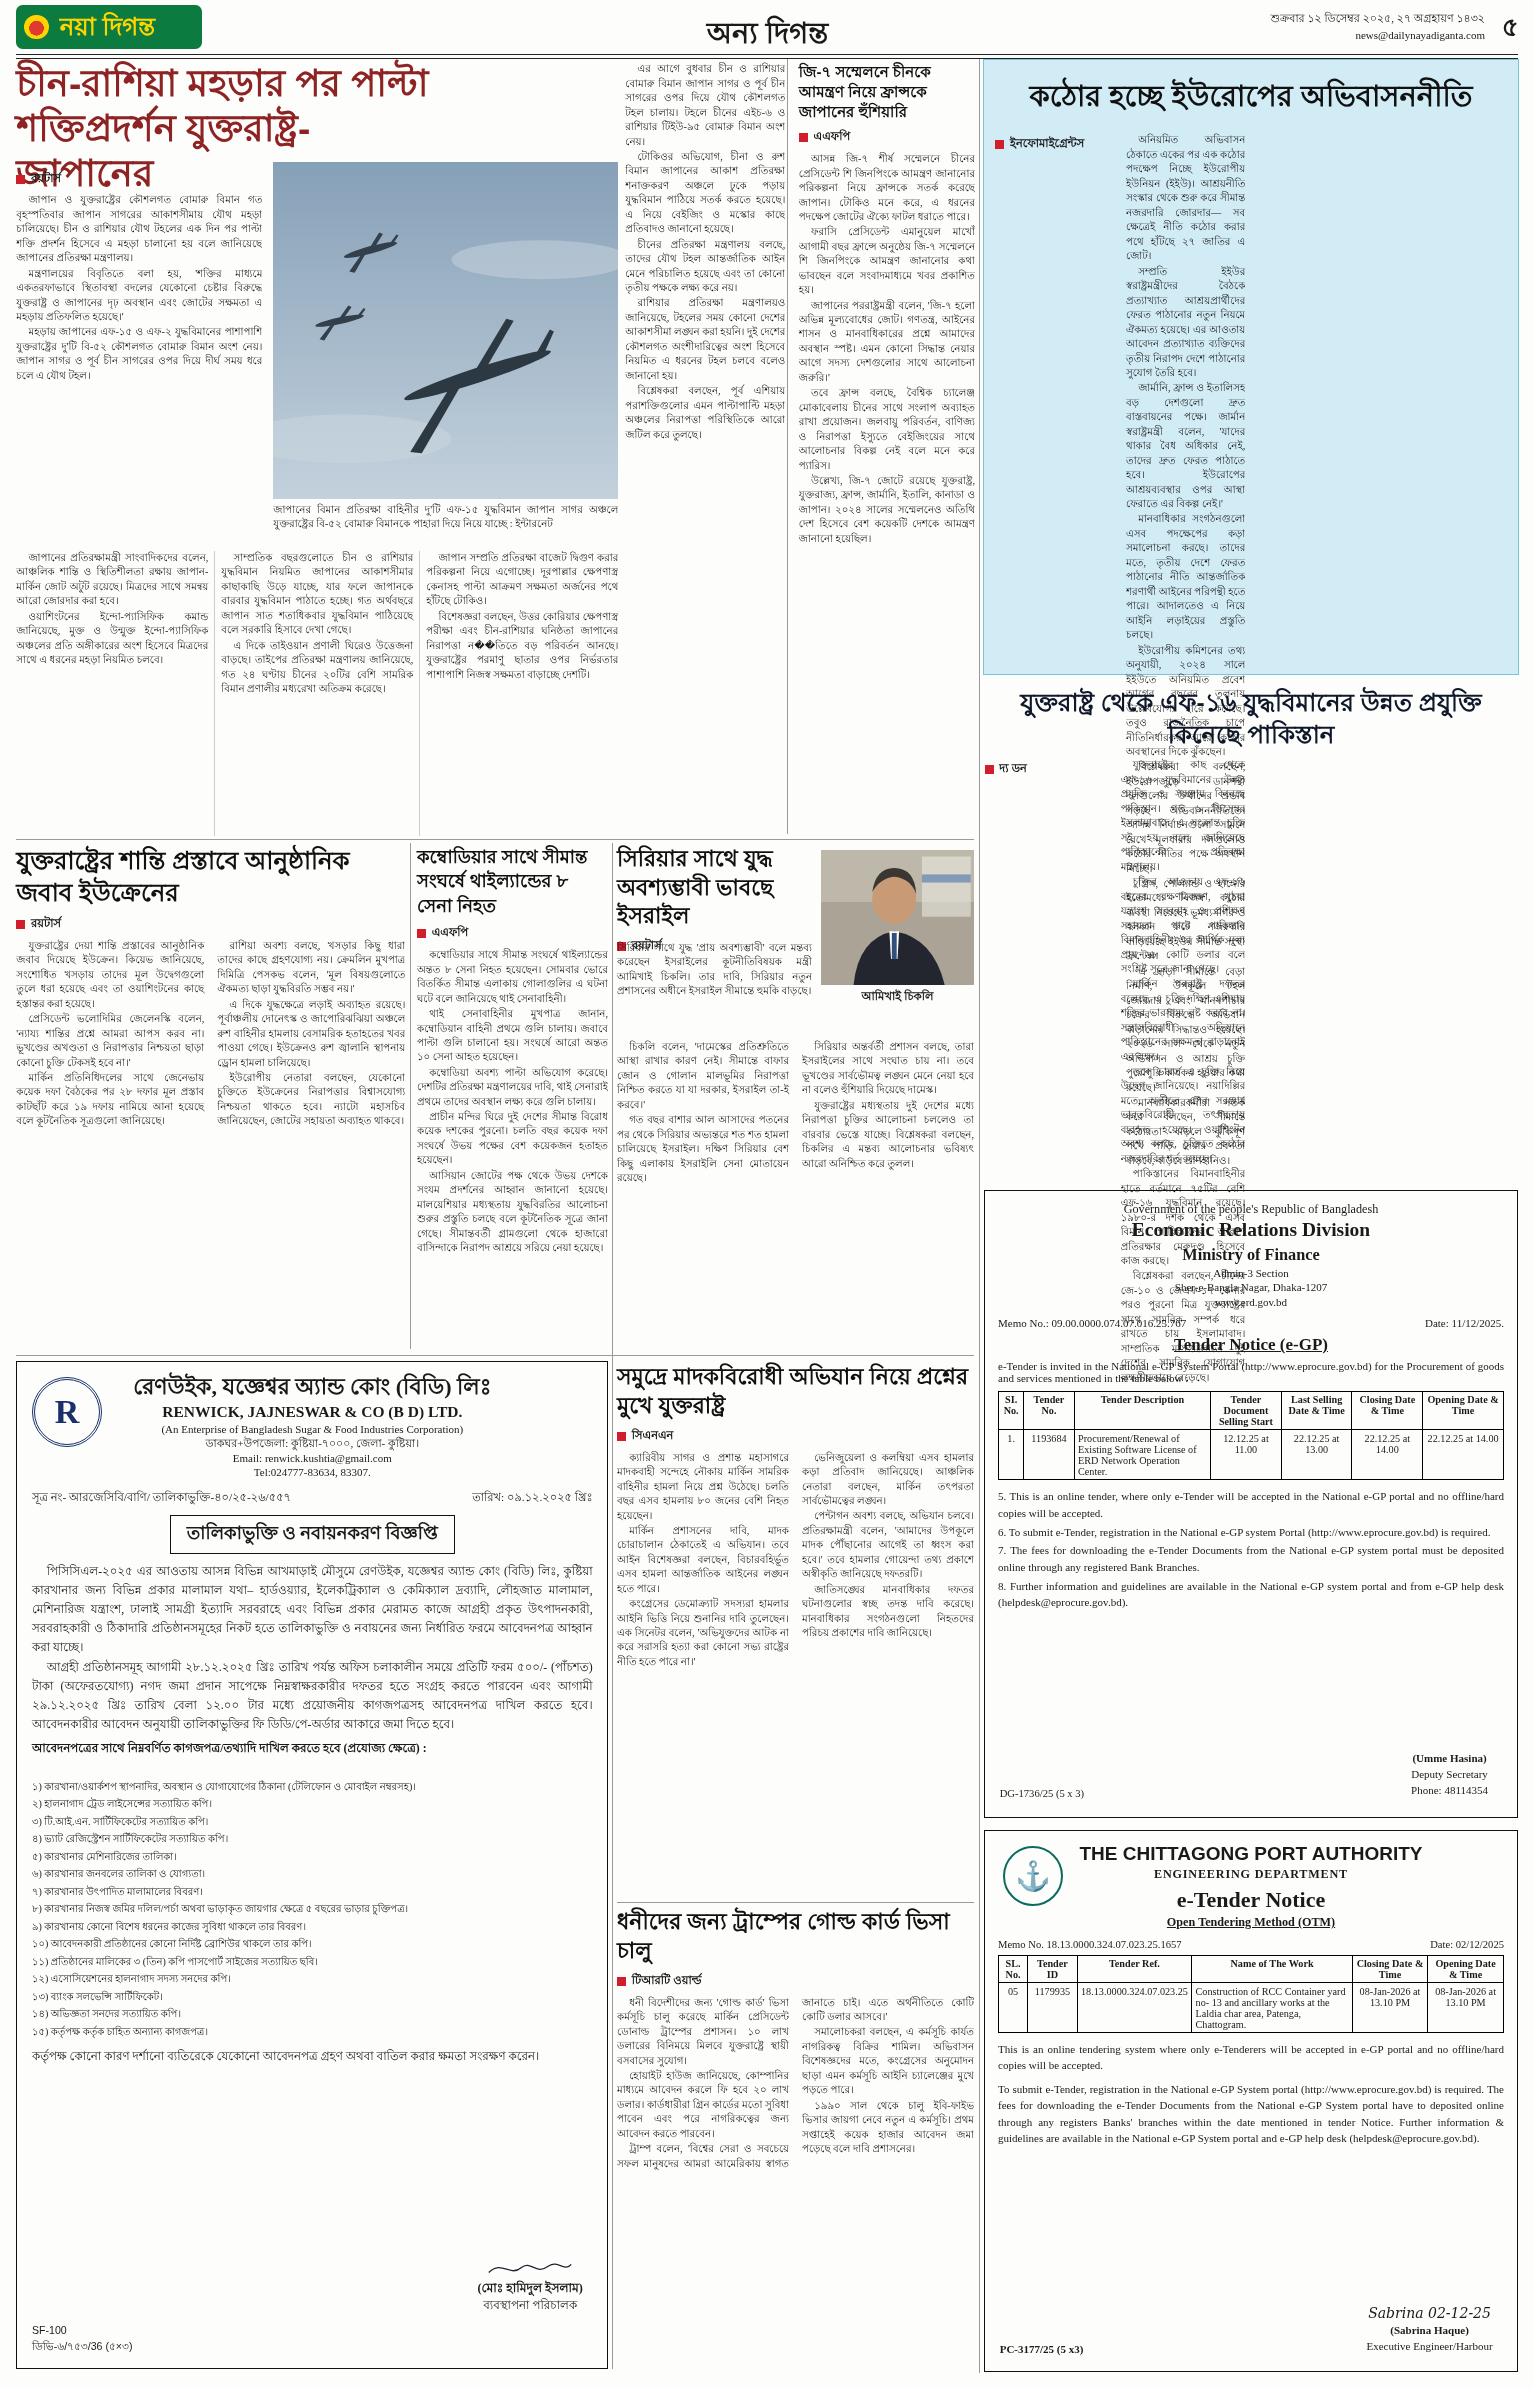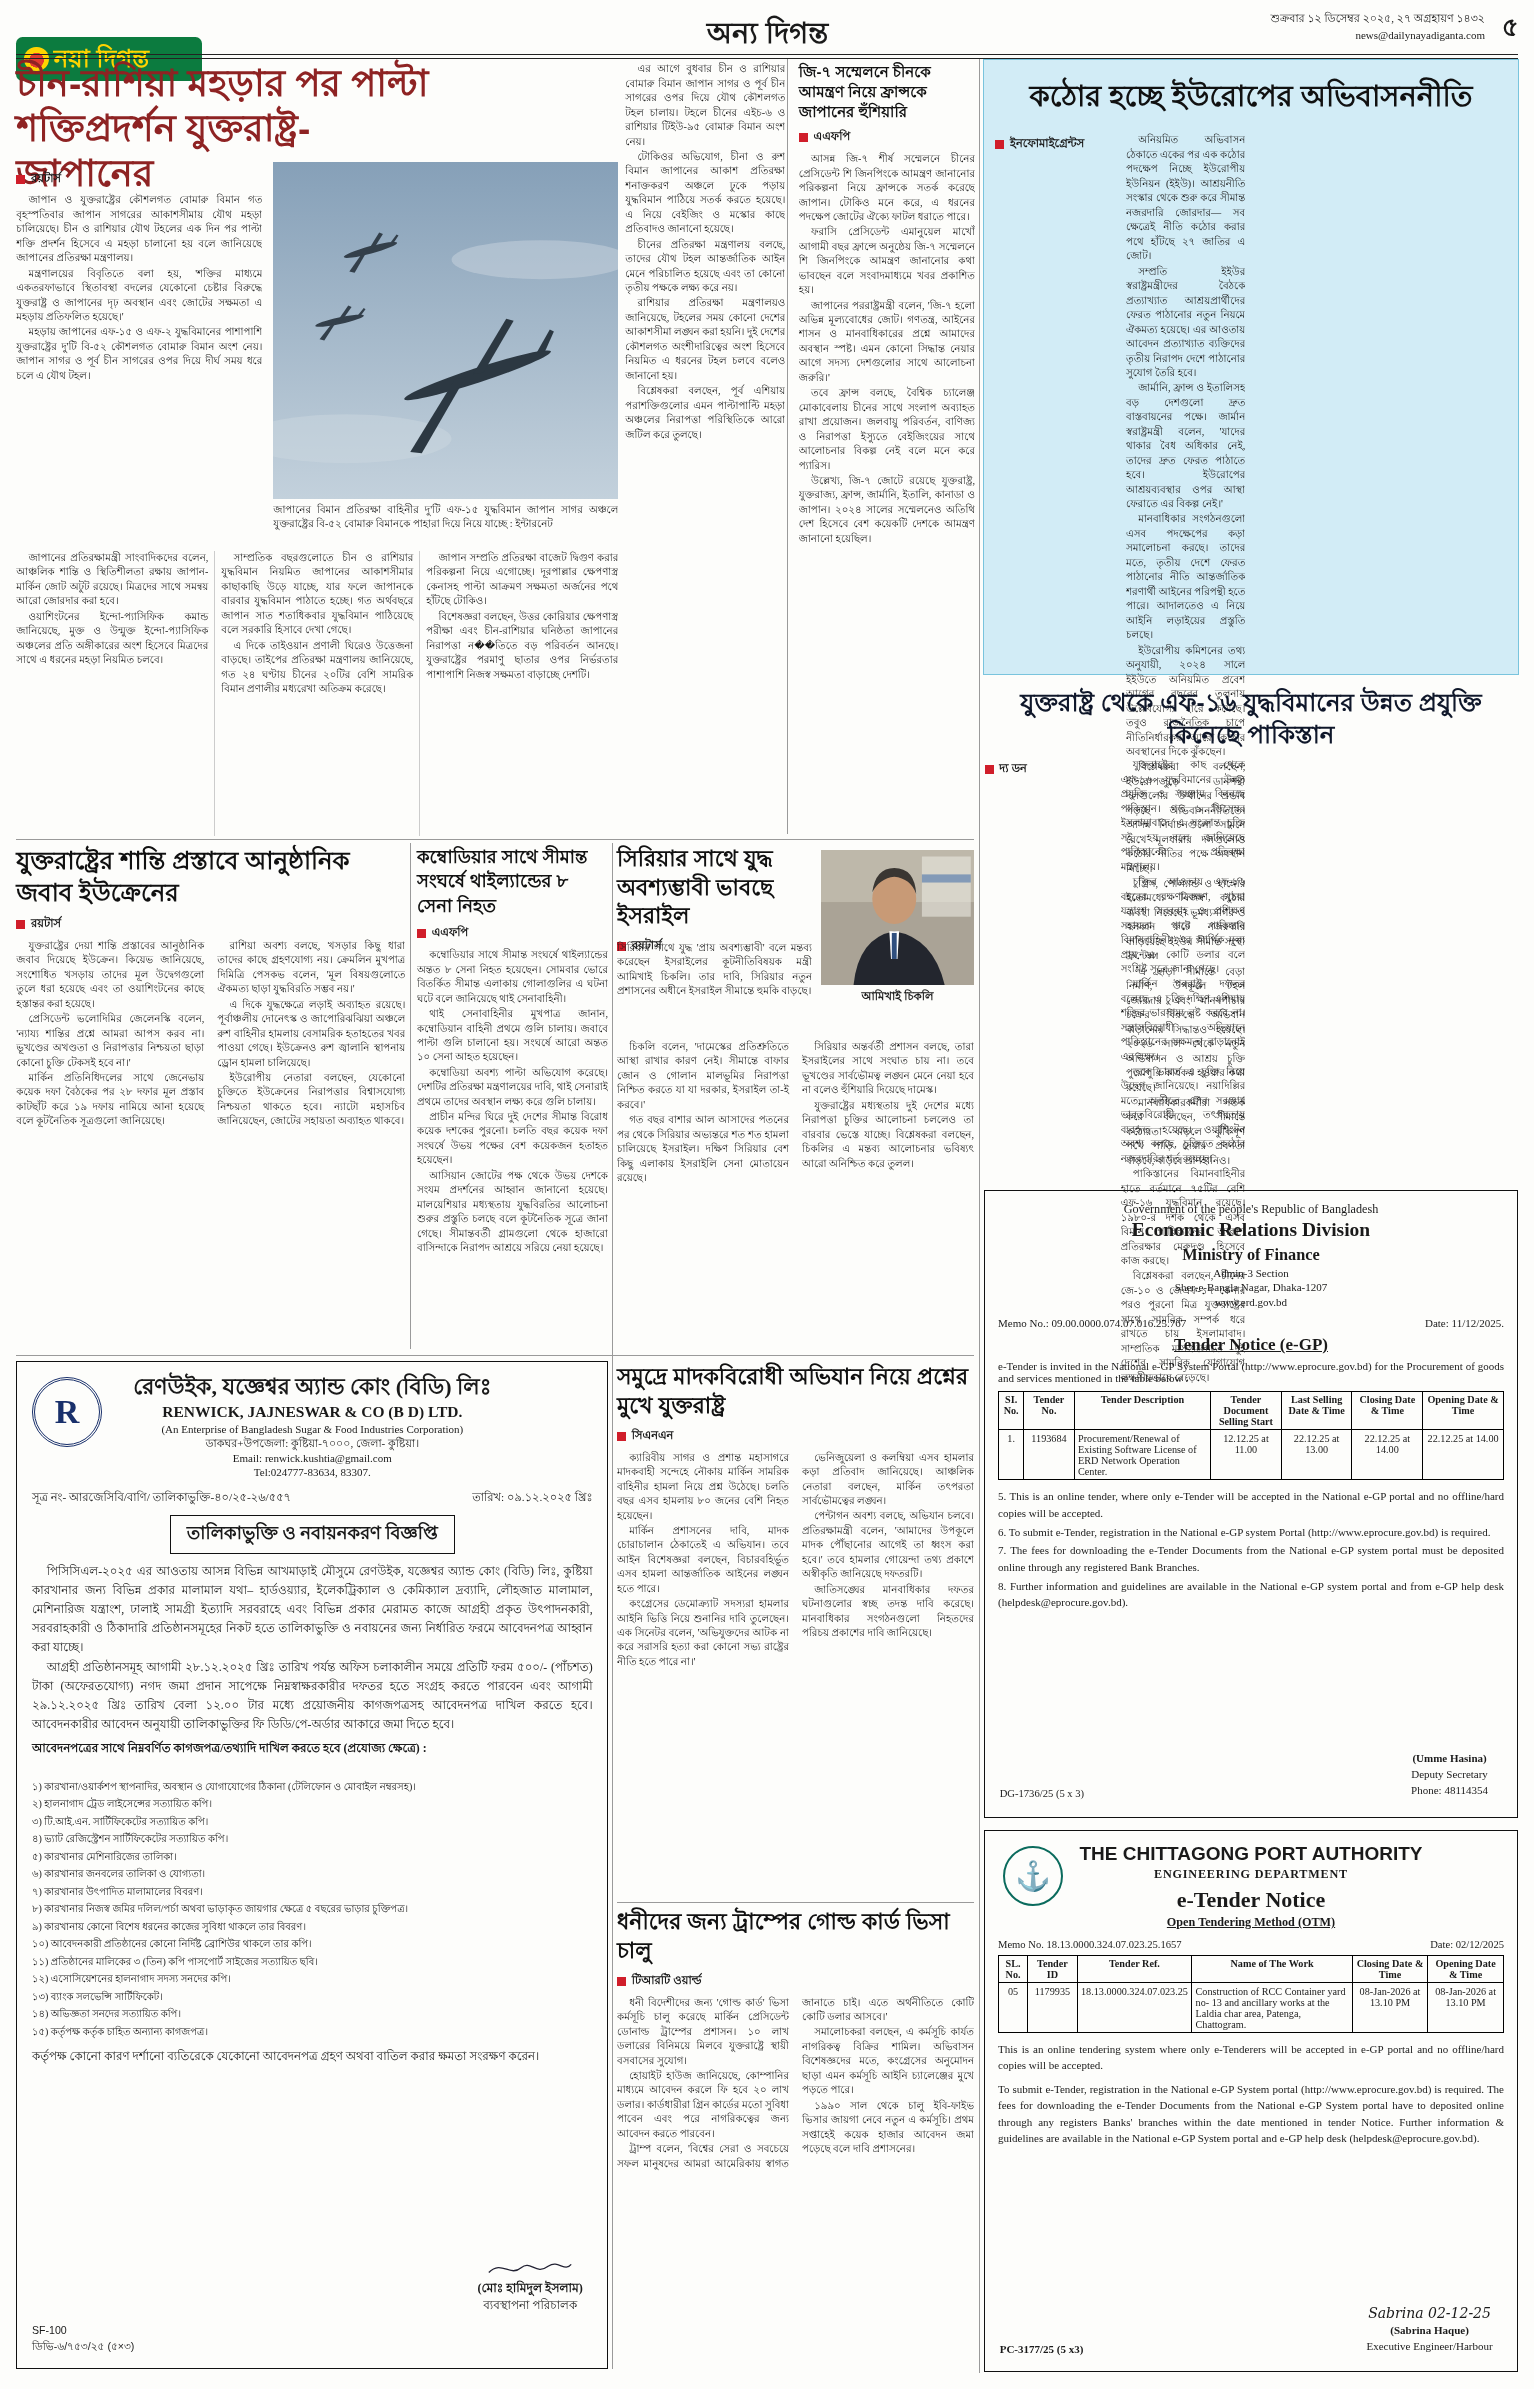--- a/index.html
+++ b/index.html
@@ -3,21 +3,21 @@
 <meta charset="utf-8">
 <style>
   * { margin:0; padding:0; box-sizing:border-box; }
   html,body { background:#e9e7e2; }
   .page { position:relative; width:1535px; height:2389px; margin:0 auto; background:#fdfdfb;
           color:#1a1a1a; font-family:"Liberation Serif","DejaVu Serif",serif; overflow:hidden; }
   .abs { position:absolute; }
 
   
   .masthead { left:16.3px; top:4.9px; width:186px; height:44px; background:#0c7b3f; border-radius:6.5px;
-              display:flex; align-items:center; gap:5px; padding:0 8.1px;margin-top:32px; }
+              display:flex; align-items:center; gap:11px; padding:0 8.1px; }
   .sun { width:24.4px; height:24.4px; border-radius:50%; background:radial-gradient(circle at 50% 55%, #e03a2f 0 40%, #ffd400 41% 100%); flex:0 0 auto; }
   .masthead-text { color:#ffd400; font-family:"Liberation Sans","DejaVu Sans",sans-serif; font-weight:bold; font-size:24.4px; line-height:1; }
   .section-title { left:0; right:0; top:9.8px; text-align:center; font-family:"Liberation Sans","DejaVu Sans",sans-serif;
                    font-weight:bold; font-size:29px; }
   .dateline { right:50px; top:9.8px; text-align:right; font-size:11px; line-height:1.55; }
   .pagenum { right:16.3px; top:6.5px; font-size:26px; font-weight:bold; font-family:"Liberation Sans",sans-serif; }
   .header-rule { left:16.3px; top:54px; width:1502px; height:4.9px; border-top:1.6px solid #222; border-bottom:0.8px solid #222; }
 
   
   .bodytext { font-size:10.2px; line-height:1.42; text-align:justify; overflow:hidden; }
@@ -380,21 +380,21 @@
     <div class="ad-closing">কর্তৃপক্ষ কোনো কারণ দর্শানো ব্যতিরেকে যেকোনো আবেদনপত্র গ্রহণ অথবা বাতিল করার ক্ষমতা সংরক্ষণ করেন।</div>
     <div class="ad-sign">
       <svg class="scribble" width="90" height="21" viewBox="0 0 110 26">
         <path d="M4,18 C20,2 30,24 44,12 C56,2 62,22 78,10 C90,2 98,18 106,8" stroke="#223" stroke-width="1.6" fill="none"></path>
       </svg>
       <b>(মোঃ হামিদুল ইসলাম)</b>
       <div>ব্যবস্থাপনা পরিচালক</div>
     </div>
     <div class="ad-codes">
       <div>SF-100</div>
-      <div>ডিভি-৬/৭৫৩/২৫ (৫×৩)</div>
+      <div>ডিভি-৬/৭৫৩/36 (৫×৩)</div>
     </div>
   </section>
 
   <section class="abs blk-i">
     <h2 class="hl i-hl">সমুদ্রে মাদকবিরোধী অভিযান নিয়ে প্রশ্নের মুখে যুক্তরাষ্ট্র</h2>
     <div class="byline">
       <span class="bullet"></span>
       <span>সিএনএন</span>
     </div>
     <div class="bodytext i-body">

